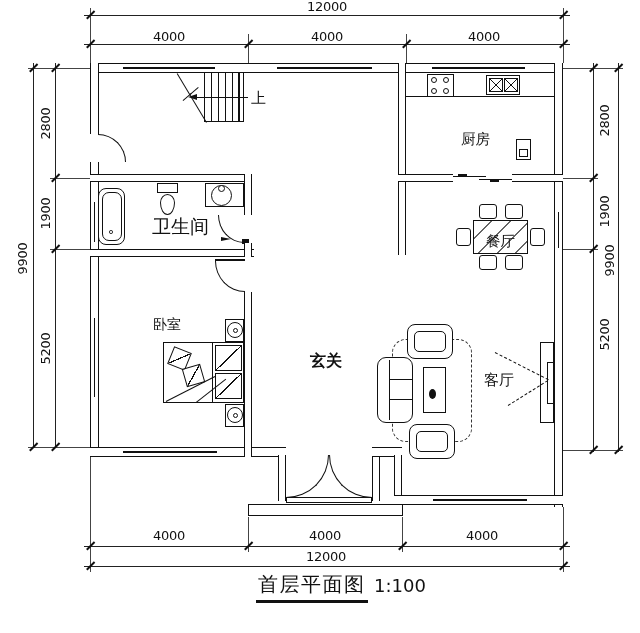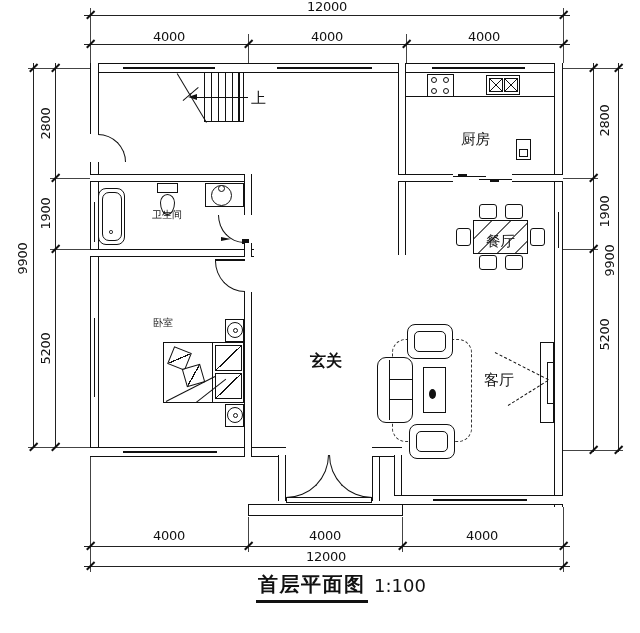--- a/index.html
+++ b/index.html
@@ -221,23 +221,23 @@
   <div class="a winh" style="left:277px;top:63px;width:95px;height:10px"></div>
   <div class="a winh" style="left:432px;top:63px;width:93px;height:10px"></div>
   <div class="a winv" style="left:90px;top:202px;width:9px;height:40px"></div>
   <div class="a winv" style="left:90px;top:318px;width:9px;height:79px"></div>
   <div class="a winv" style="left:554px;top:212px;width:9px;height:36px"></div>
   <div class="a winh" style="left:123px;top:447px;width:94px;height:10px"></div>
   <div class="a winh" style="left:433px;top:495px;width:94px;height:10px"></div>
 
   <div class="a lbl" style="left:461px;top:130px;font-size:14.5px">厨房</div>
   <div class="a lbl" style="left:486px;top:232px;font-size:14.5px">餐厅</div>
-  <div class="a lbl" style="left:152px;top:208px;font-size:10px">卫生间</div>
-  <div class="a lbl" style="left:153px;top:316px;font-size:10px">卧室</div>
+  <div class="a lbl" style="left:152px;top:214px;font-size:19px">卫生间</div>
+  <div class="a lbl" style="left:153px;top:316px;font-size:14px">卧室</div>
   <div class="a lbl" style="left:310px;top:351px;font-size:16px;font-weight:bold">玄关</div>
   <div class="a lbl" style="left:484px;top:371px;font-size:15px">客厅</div>
   <div class="a lbl" style="left:251px;top:89px;font-size:15px">上</div>
 
-  <div class="a lbl" style="left:258px;top:571px;font-size:20px;font-weight:bold;letter-spacing:1.5px">首层平面图</div>
+  <div class="a lbl" style="left:258px;top:571px;font-size:20px;font-weight:normal;letter-spacing:1.5px">首层平面图</div>
   <div class="a ln" style="left:256px;top:600px;width:112px;height:2.6px"></div>
   <div class="a lbl" style="left:374px;top:575px;font-size:18px">1:100</div>
 
 </div>
 
 </body></html>

